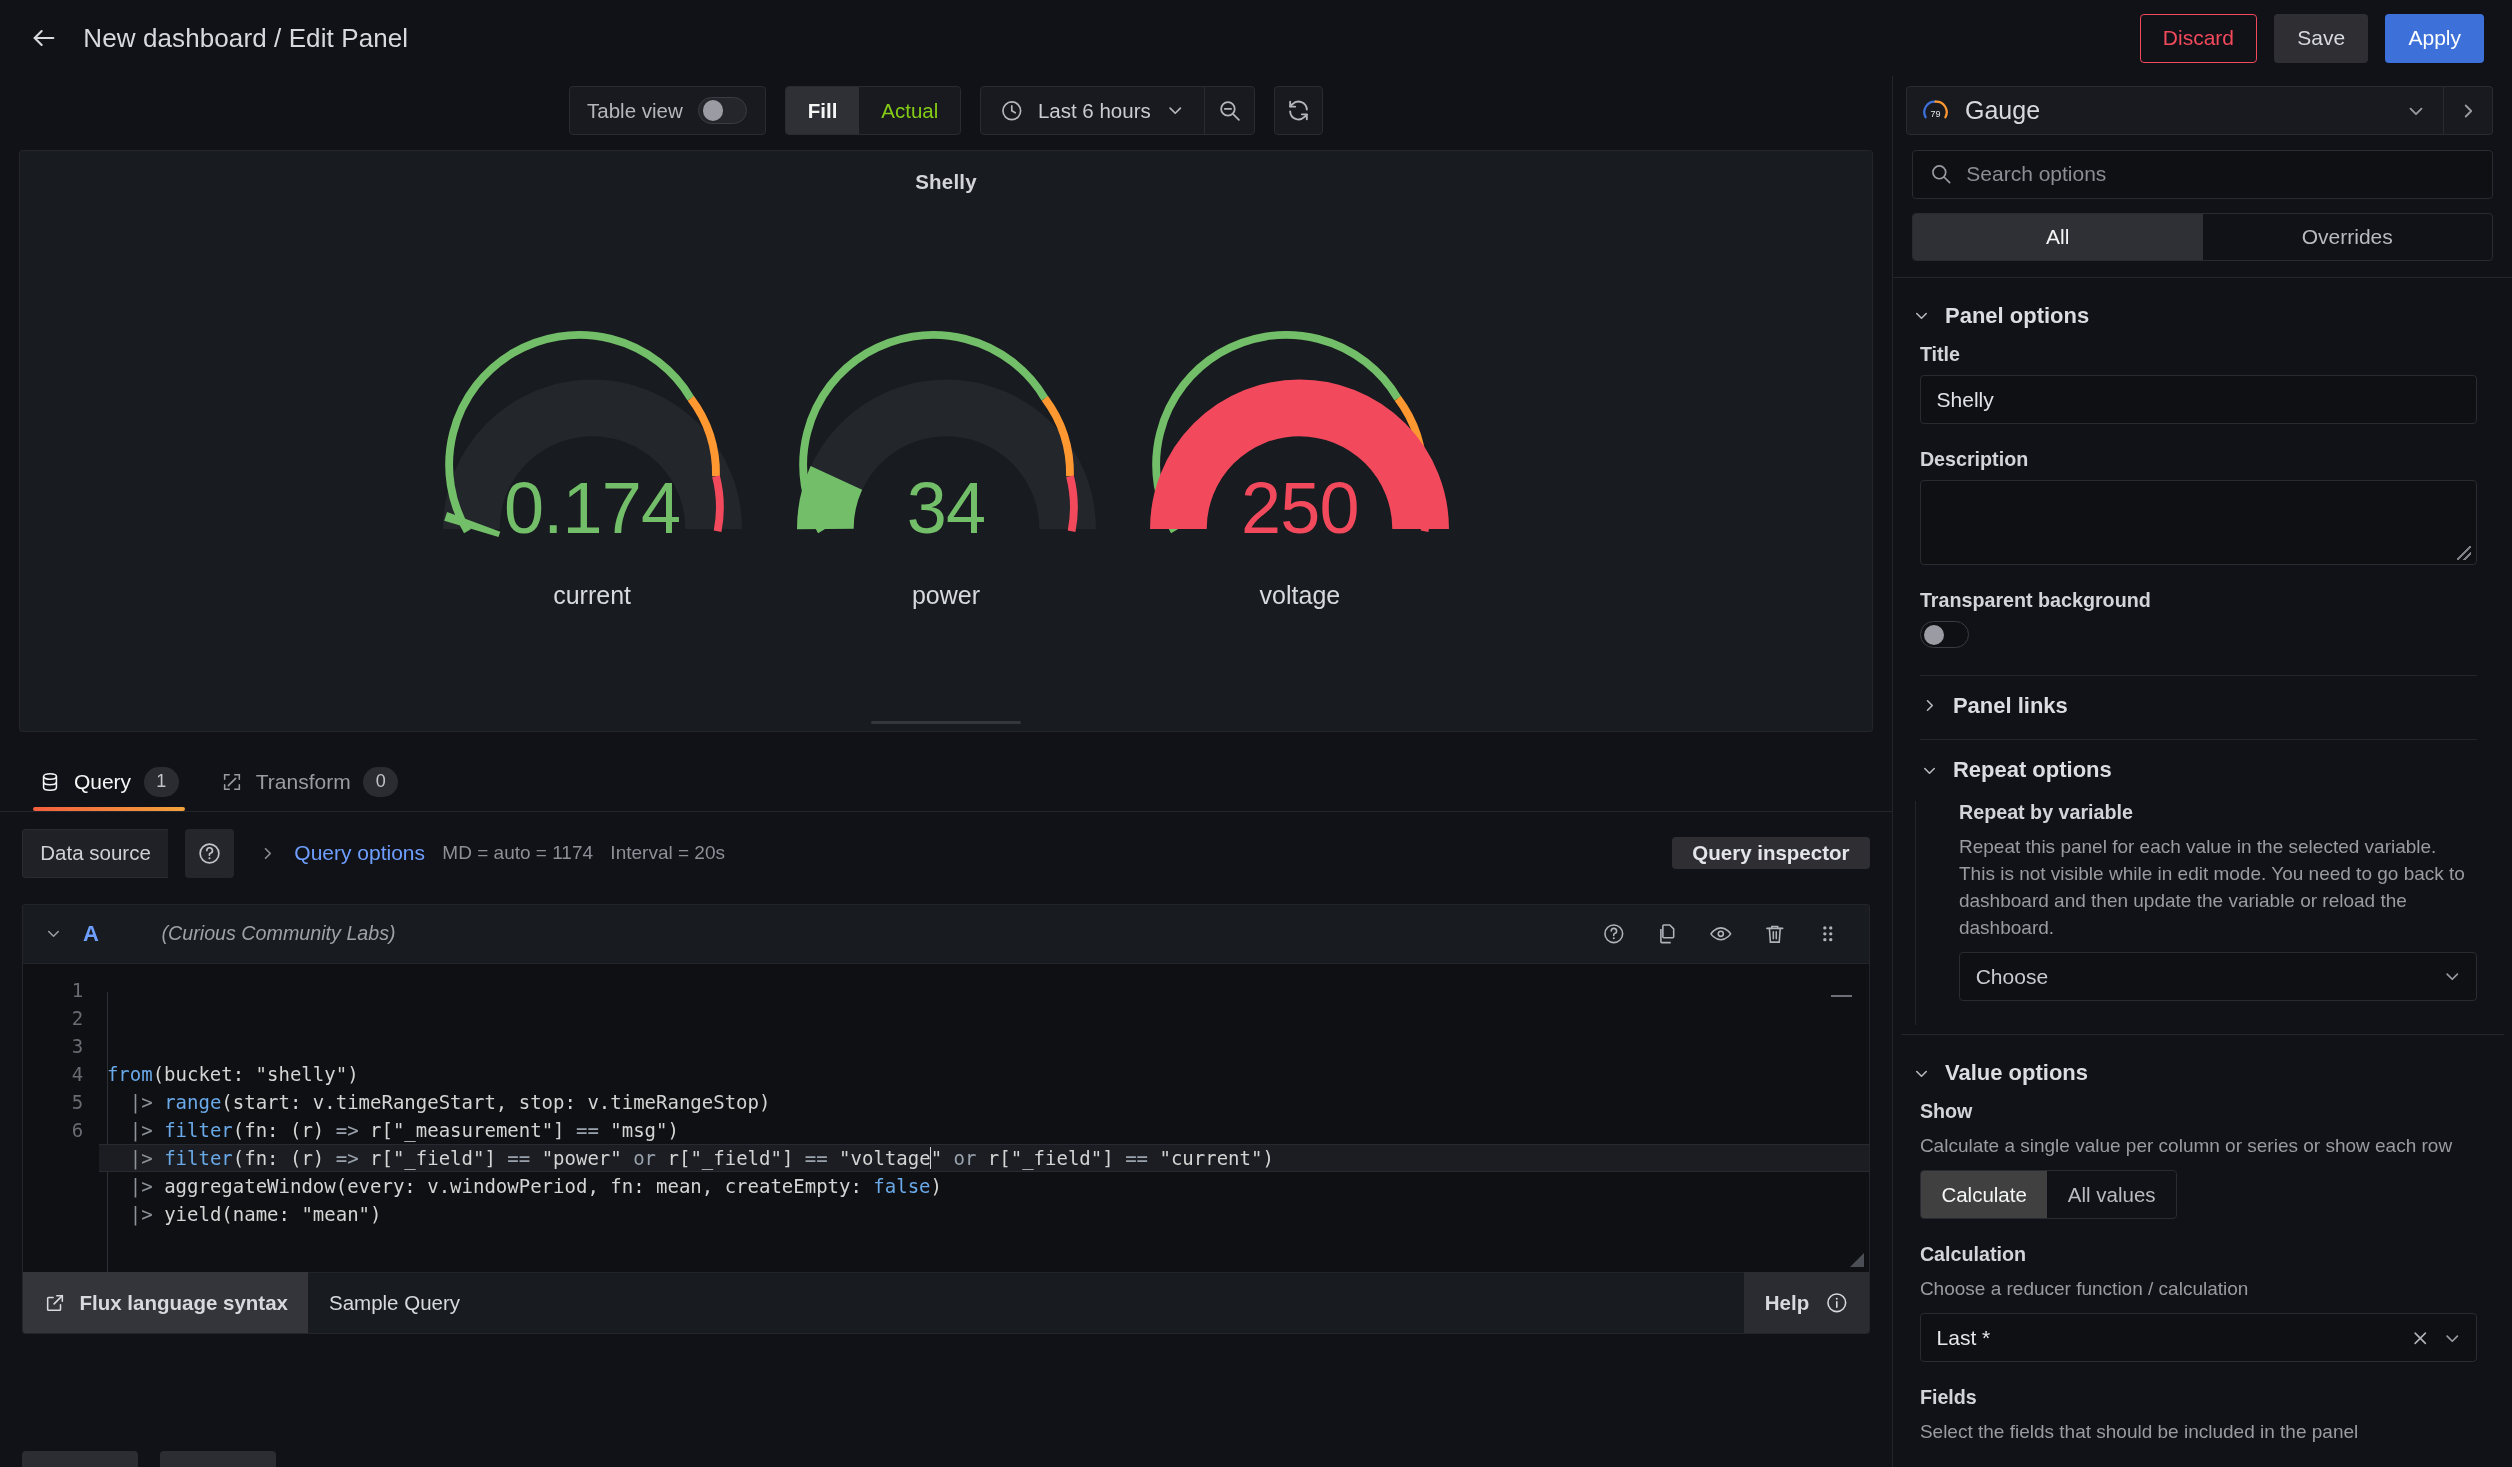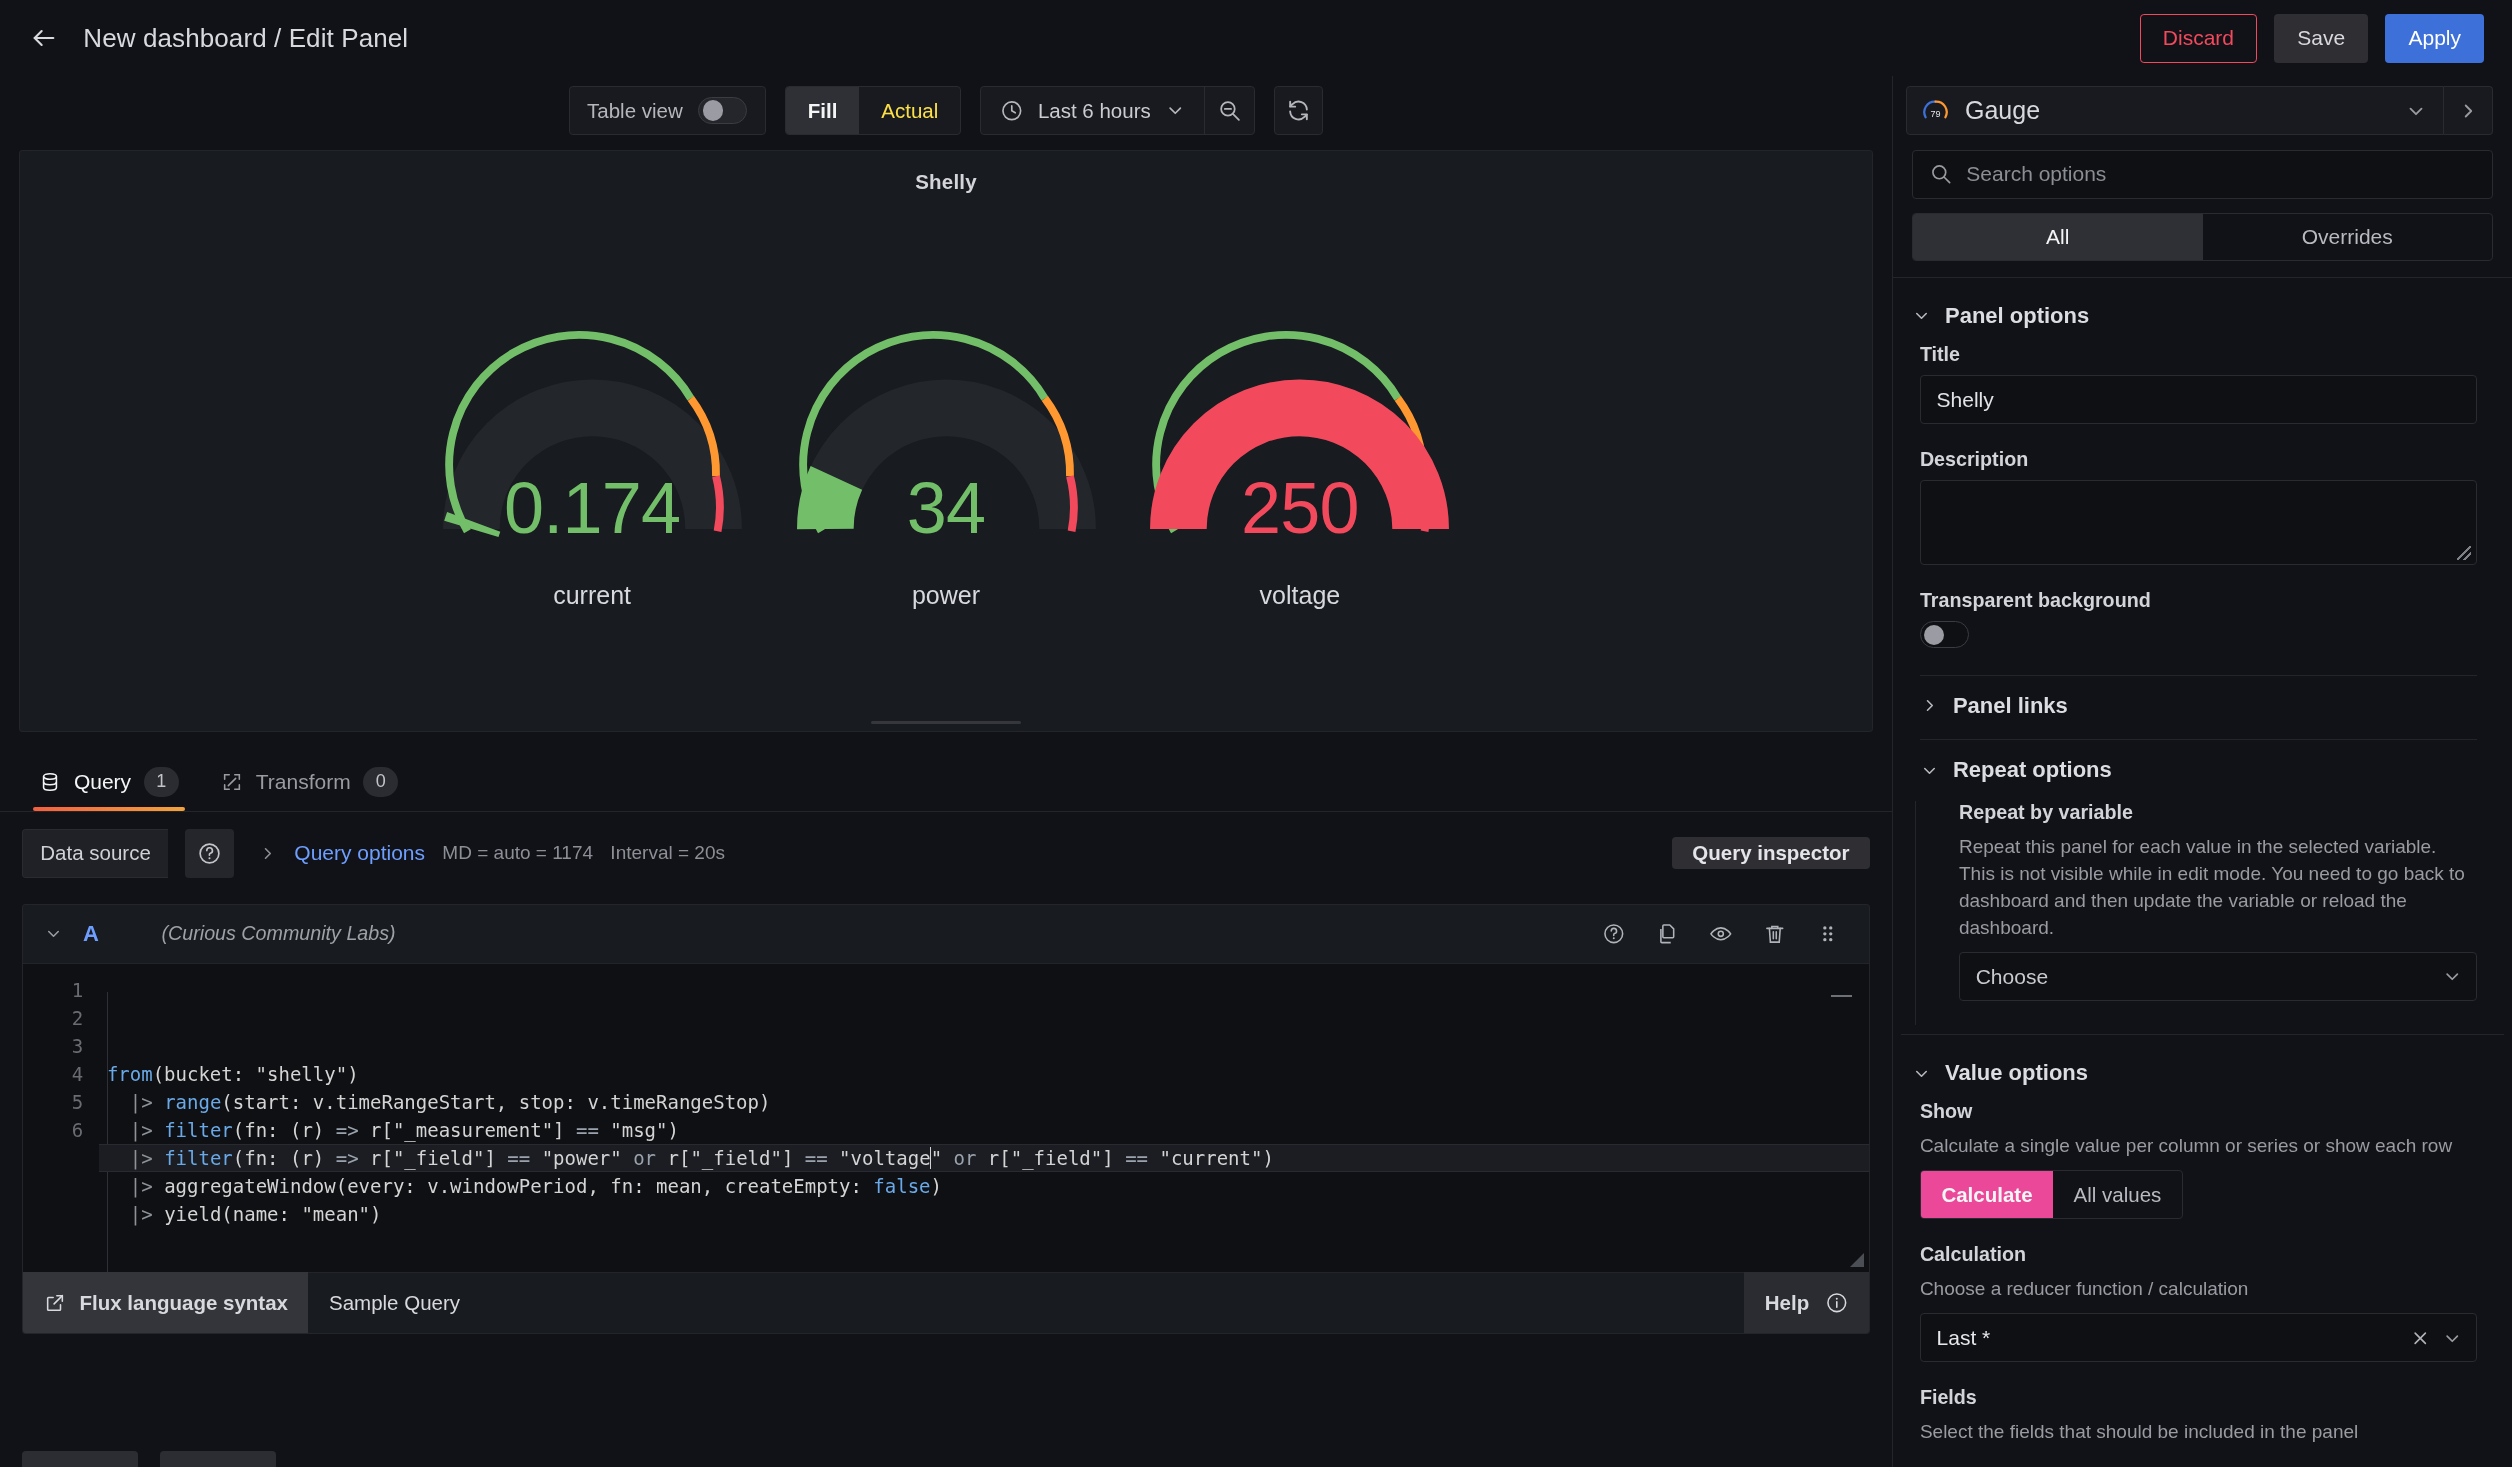--- a/index.html
+++ b/index.html
@@ -61,21 +61,21 @@
     width: 49px; height: 27px; border-radius: 13.4px; background: #24262b;
     border: 0.8px solid #3a3c43; position: relative; cursor: pointer; flex: 0 0 auto;
   }
   .toggle .knob {
     position: absolute; left: 3.1px; top: 2.4px; width: 20.5px; height: 20.5px;
     border-radius: 50%; background: #9a9ba3;
   }
   .seg { display: flex; height: 100%; }
   .seg-item {
     padding: 0 22px; display: flex; align-items: center; font-size: 20.5px;
-    color: #fde047; cursor: pointer; height: 100%;
+    color: #84cc16; cursor: pointer; height: 100%;
   }
   .seg-item.active { background: #2e3036; color: #f4f5f5; font-weight: 600; }
   .tb-time { padding: 0; }
   .time-main {
     display: flex; align-items: center; gap: 14px; padding: 0 19px; height: 100%;
     cursor: pointer; border-right: 0.8px solid #2a2b31;
   }
   .time-text { font-size: 20.5px; color: #cbccd2; white-space: nowrap; }
   .icon-btn {
     width: 49px; height: 49px; display: flex; align-items: center; justify-content: center;
@@ -284,21 +284,21 @@
   }
   .sub-title { font-size: 22px; color: #dcdde2; font-weight: 600; text-align: center; }
   .indent-block { padding-left: 35px; border-left: 0.8px solid #24252b; margin-left: 3.1px; }
   .radio-group {
     height: 49px; display: inline-flex; border: 0.8px solid #2a2b31; border-radius: 3.9px;
     overflow: hidden; background: #111217;
   }
   .radio-item {
     padding: 0 20.5px; display: flex; align-items: center; font-size: 20.5px; color: #b9bac1; cursor: pointer;
   }
-  .radio-item.active { background: #ec4899; color: #f4f5f5; font-weight: 700; }
+  .radio-item.active { background: #404040; color: #f4f5f5; font-weight: 400; }
   .tbg-toggle {
     width: 49px; height: 27px; border-radius: 13.4px; background: #0f1013;
     border: 0.8px solid #3a3c43; position: relative; cursor: pointer;
   }
   .tbg-toggle .knob {
     position: absolute; left: 3.1px; top: 2.4px; width: 20.5px; height: 20.5px; border-radius: 50%;
     background: #9a9ba3;
   }
   .ic { display: inline-flex; align-items: center; justify-content: center; }
 </style>

